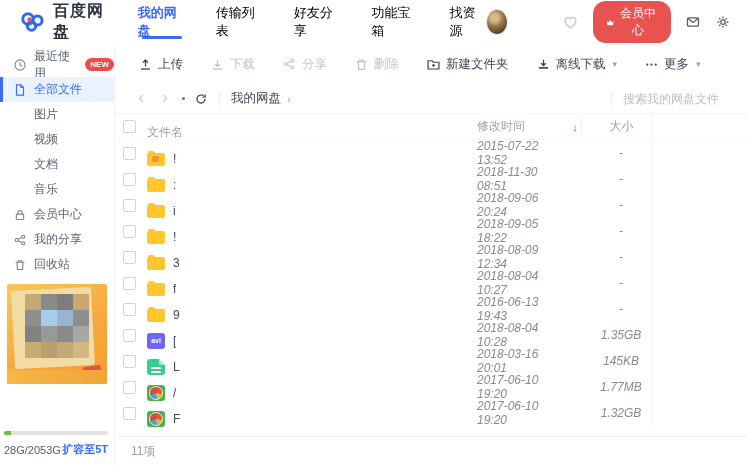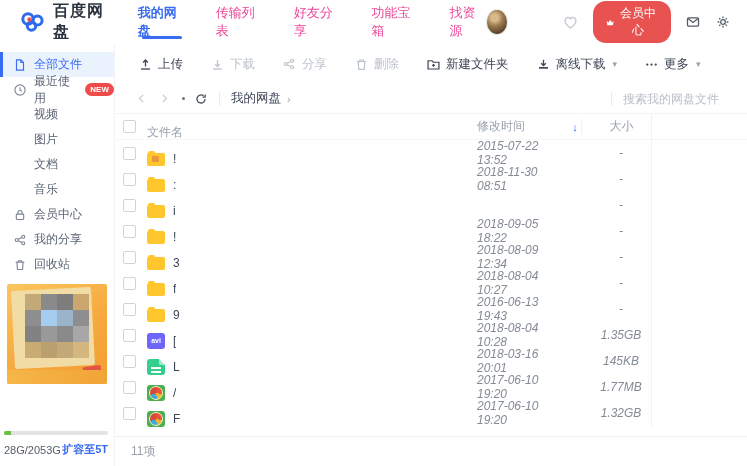--- a/index.html
+++ b/index.html
@@ -6,21 +6,21 @@
   html,body { width:747px; height:466px; background:#fff; font-family:"Liberation Sans", sans-serif; }
   .screen { width:747px; height:466px; overflow:hidden; background:#fff; display:flex; flex-direction:column; position:relative; }
 
   
   .header { height:44px; display:flex; align-items:center; padding:0 16px 0 20px; flex:none; }
   .logo { display:flex; align-items:center; gap:7px; }
   .logo-mark { width:26px; height:22px; position:relative; }
   .logo-mark svg { display:block; }
   .logo-text { font-size:16px; font-weight:bold; color:#2b3240; letter-spacing:1px; }
   .nav { display:flex; align-items:center; gap:30px; margin-left:22px; height:44px; }
-  .nav-item { font-size:13px; color:#ec4899; position:relative; height:44px; display:flex; align-items:center; cursor:pointer; }
+  .nav-item { font-size:13px; color:#000000; position:relative; height:44px; display:flex; align-items:center; cursor:pointer; }
   .nav-item.active { color:#3a6cf3; font-weight:bold; }
   .nav-item.active::after { content:""; position:absolute; left:4px; right:4px; bottom:5px; height:3px; border-radius:2px; background:#3a6cf3; }
   .header-right { margin-left:auto; display:flex; align-items:center; gap:14px; }
   .avatar { width:26px; height:26px; border-radius:50%; background:radial-gradient(circle at 38% 32%, #d8b98a 0 18%, #9c7a4e 40%, #5d4630 75%, #3c2d1e 100%); border:1px solid #e8e8e8; margin-right:40px; cursor:pointer; }
   .heart { color:#c9ced6; display:flex; cursor:pointer; }
   .vip-pill { background:#e85250; color:#fff; font-size:12px; border-radius:13px; padding:4px 13px; display:flex; align-items:center; gap:4px; border:none; cursor:pointer; }
   .icon-btn { color:#545b66; display:flex; cursor:pointer; }
 
   
   .app { flex:1; display:flex; min-height:0; }
@@ -164,44 +164,44 @@
           <path d="M8 2.6v1.7M8 11.7v1.7M2.6 8h1.7M11.7 8h1.7M4.2 4.2l1.2 1.2M10.6 10.6l1.2 1.2M11.8 4.2l-1.2 1.2M5.4 10.6l-1.2 1.2"></path>
         </svg>
       </span>
     </div>
   </div>
 
   <div class="app">
 
     <div class="sidebar">
       <ul class="side-list" id="side-list">
+          <li class="side-item">
+            <span class="s-icon">
+              <svg width="14" height="14" viewBox="0 0 16 16" fill="none" stroke="currentColor" stroke-width="1.3">
+                <circle cx="8" cy="8" r="5.8"></circle>
+                <path d="M8 4.8V8l2.3 1.4"></path>
+              </svg>
+            </span>
+            <span>最近使用</span>
+            <span class="badge">NEW</span>
+          </li>
           <li class="side-item active">
             <span class="s-icon">
               <svg width="14" height="14" viewBox="0 0 16 16" fill="none" stroke="currentColor" stroke-width="1.3">
                 <path d="M4 2.2h5l3 3v8.6H4z"></path>
                 <path d="M9 2.2v3h3"></path>
               </svg>
             </span>
             <span>全部文件</span>
           </li>
-          <li class="side-item">
-            <span class="s-icon">
-              <svg width="14" height="14" viewBox="0 0 16 16" fill="none" stroke="currentColor" stroke-width="1.3">
-                <circle cx="8" cy="8" r="5.8"></circle>
-                <path d="M8 4.8V8l2.3 1.4"></path>
-              </svg>
-            </span>
-            <span>最近使用</span>
-            <span class="badge">NEW</span>
+          <li class="side-item indent">
+            <span>图片</span>
           </li>
           <li class="side-item indent">
             <span>视频</span>
-          </li>
-          <li class="side-item indent">
-            <span>图片</span>
           </li>
           <li class="side-item indent">
             <span>文档</span>
           </li>
           <li class="side-item indent">
             <span>音乐</span>
           </li>
           <li class="side-item">
             <span class="s-icon">
               <svg width="14" height="14" viewBox="0 0 16 16" fill="none" stroke="currentColor" stroke-width="1.3">
@@ -411,20 +411,21 @@
             <span class="col-extra"></span>
           </div>
           <div class="frow">
             <span class="col-check">
               <span class="checkbox"></span>
             </span>
             <span class="col-name">
               <span class="f-icon icon-folder"></span>
               <span class="f-name">i</span>
             </span>
+            <span class="col-time f-time">2018-09-06 20:24</span>
             <span class="col-sort"></span>
             <span class="col-size f-size">-</span>
             <span class="col-extra"></span>
           </div>
           <div class="frow">
             <span class="col-check">
               <span class="checkbox"></span>
             </span>
             <span class="col-name">
               <span class="f-icon icon-folder"></span>

